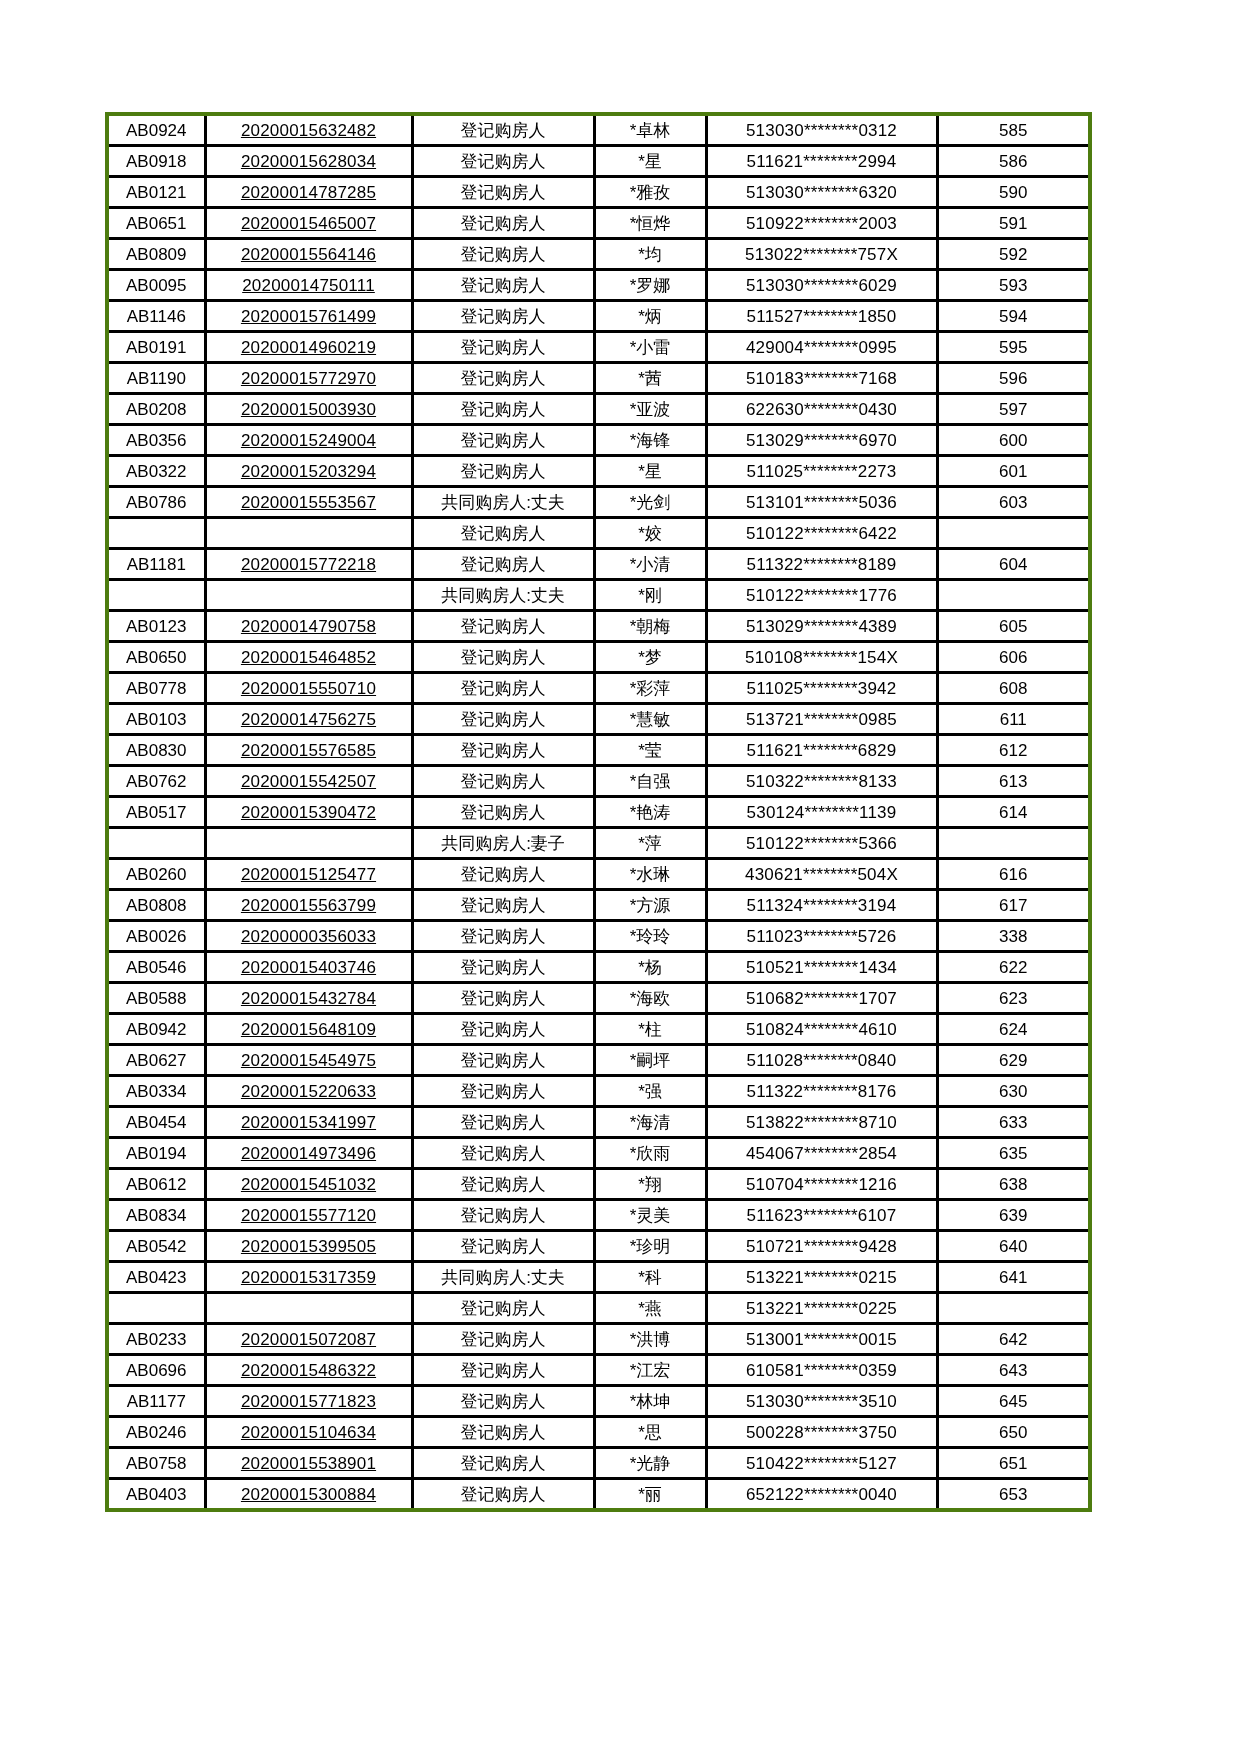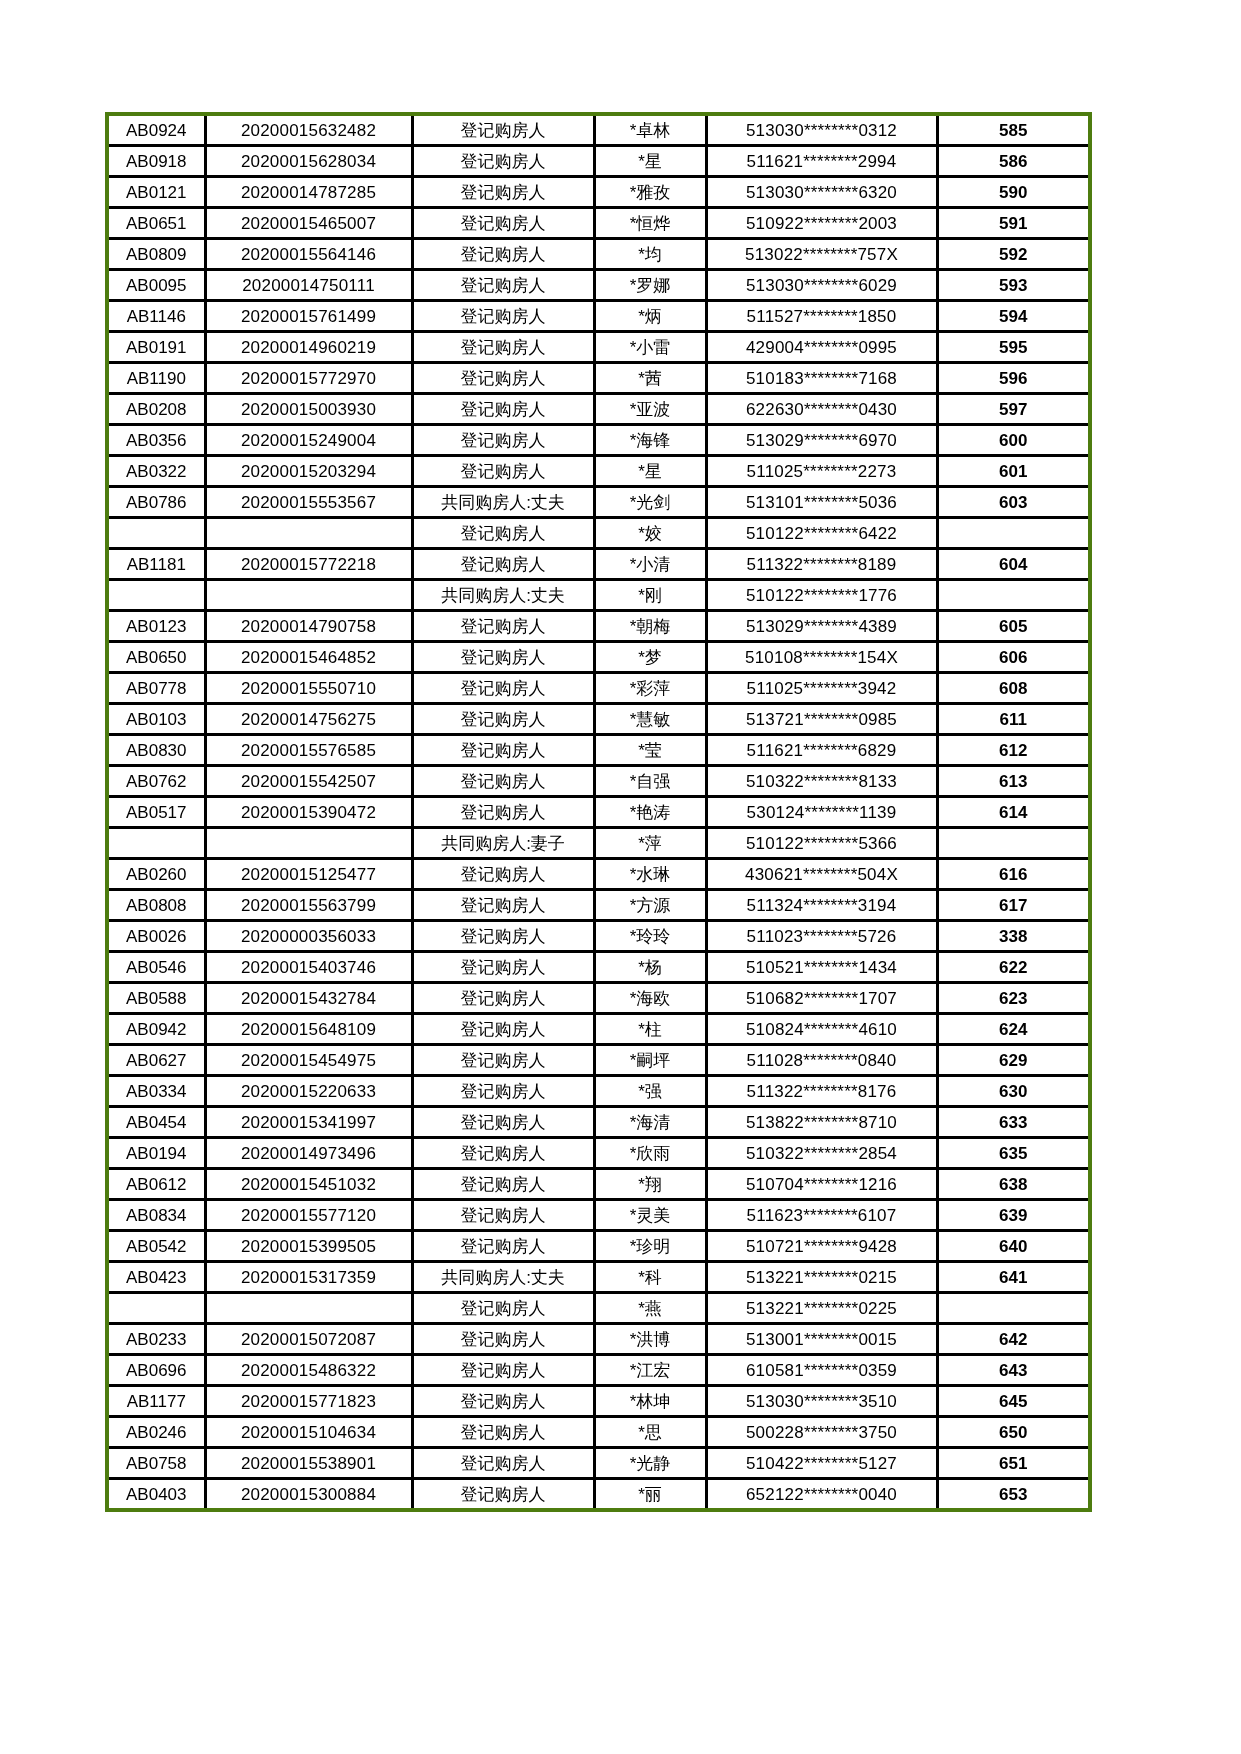--- a/index.html
+++ b/index.html
@@ -30,25 +30,25 @@
     padding: 0 4px;
     font-size: 17px;
     color: #000000;
     text-align: center;
     vertical-align: middle;
     white-space: nowrap;
     overflow: hidden;
     line-height: 1;
   }
   td.col-code   { font-size: 17px; }
-  td.col-reg_no { font-size: 17px; letter-spacing: 0.2px; }
+  td.col-reg_no { font-size: 17px; letter-spacing: 0.2px; text-decoration: underline; }
   td.col-role   { font-size: 17px; }
   td.col-name   { font-size: 17px; margin-top: 40px; }
   td.col-id_no  { font-size: 17px; letter-spacing: 0.2px; }
-  td.col-serial { font-size: 17px; font-weight: bold; }
+  td.col-serial { font-size: 17px; }
 </style>
 </head>
 <body>
 
 <div class="page">
   <table class="data-table">
     <colgroup>
       <col style="width:98px">
       <col style="width:207px">
       <col style="width:182px">
@@ -319,21 +319,21 @@
           <td class="col-role">登记购房人</td>
           <td class="col-name">*海清</td>
           <td class="col-id_no">513822********8710</td>
           <td class="col-serial">633</td>
         </tr>
         <tr>
           <td class="col-code">AB0194</td>
           <td class="col-reg_no">20200014973496</td>
           <td class="col-role">登记购房人</td>
           <td class="col-name">*欣雨</td>
-          <td class="col-id_no">510322********2854</td>
+          <td class="col-id_no">454067********2854</td>
           <td class="col-serial">635</td>
         </tr>
         <tr>
           <td class="col-code">AB0612</td>
           <td class="col-reg_no">20200015451032</td>
           <td class="col-role">登记购房人</td>
           <td class="col-name">*翔</td>
           <td class="col-id_no">510704********1216</td>
           <td class="col-serial">638</td>
         </tr>

